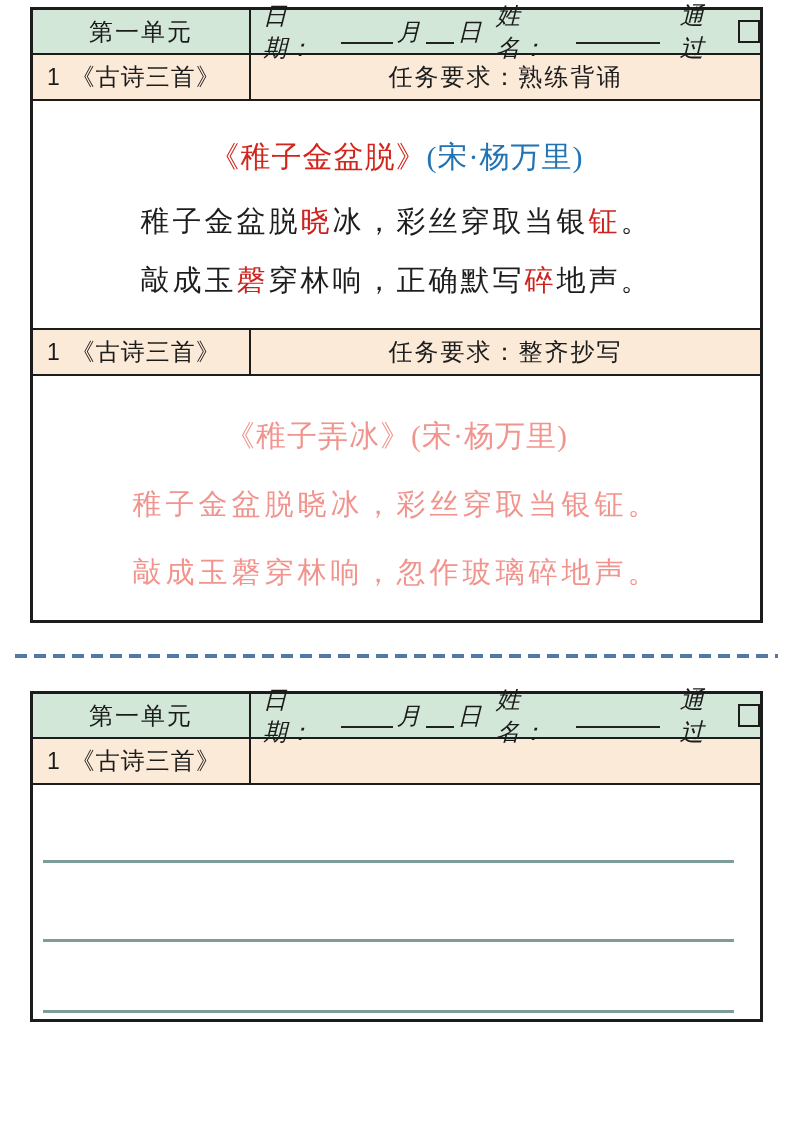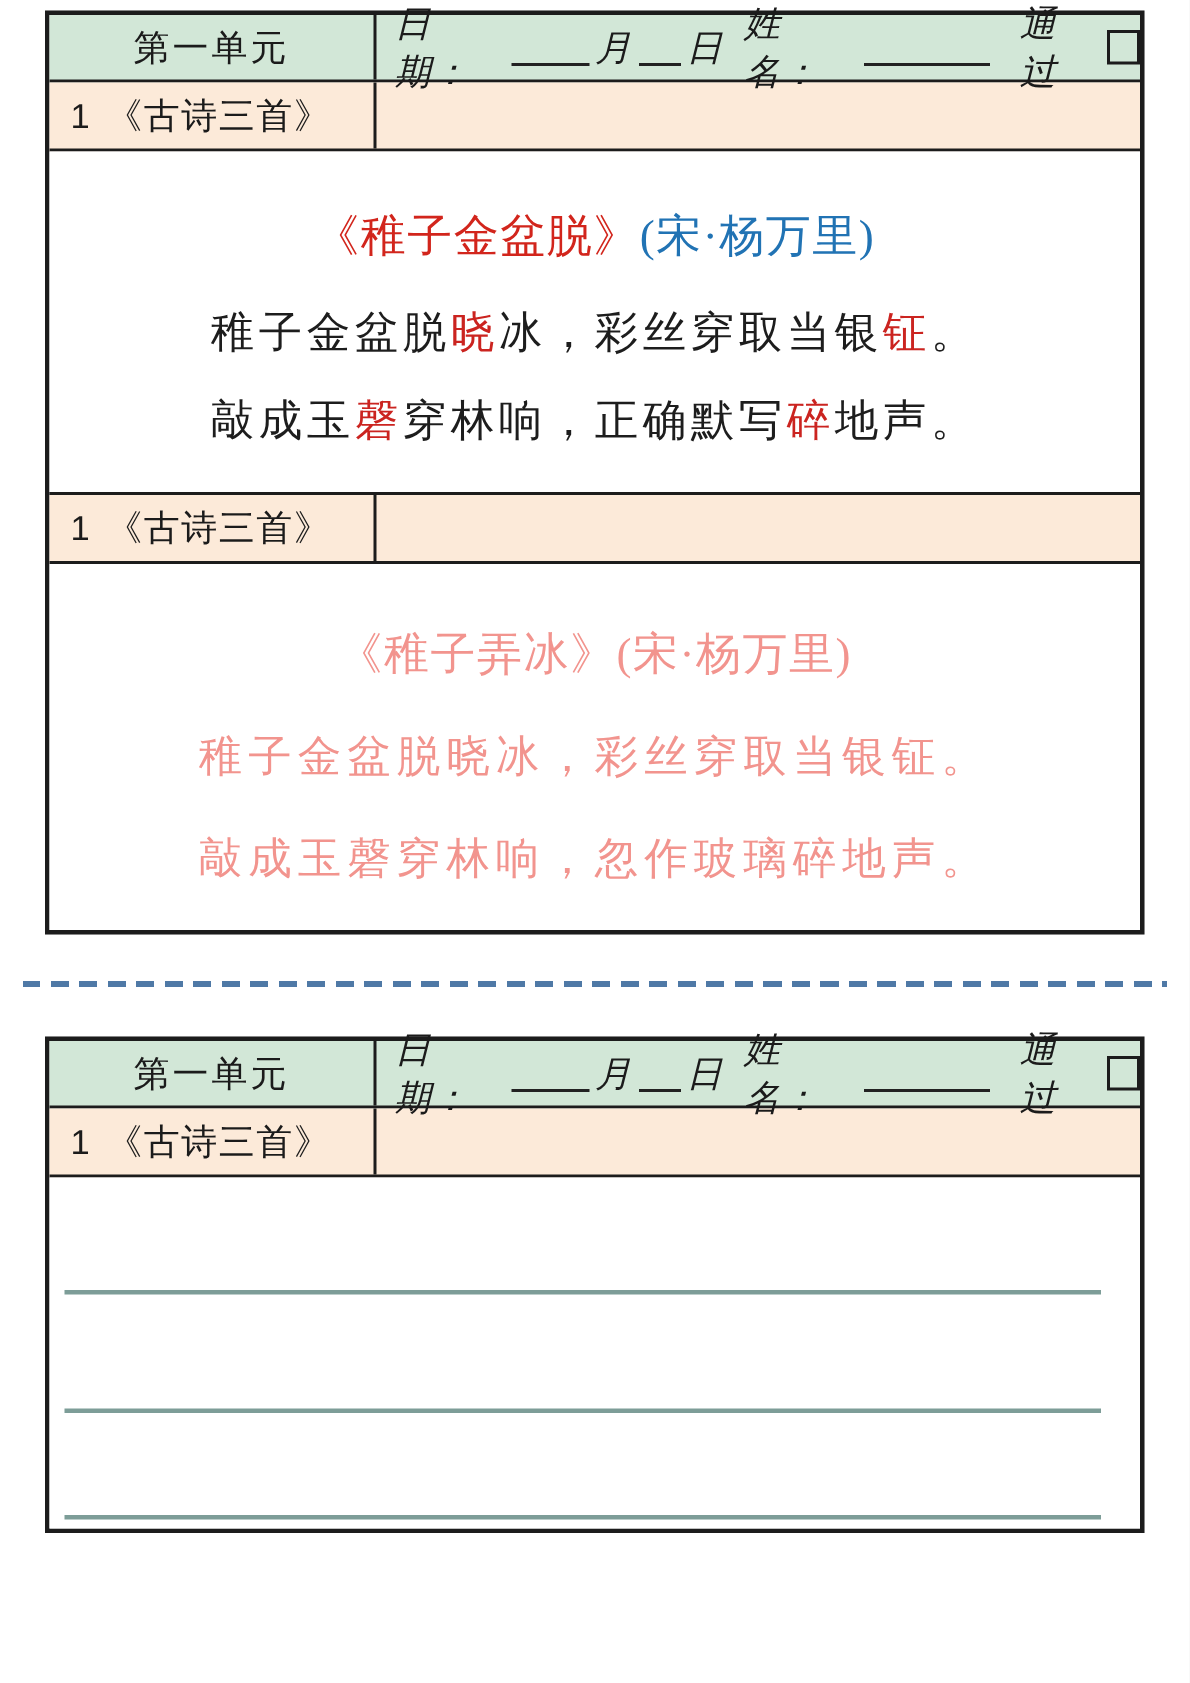--- a/index.html
+++ b/index.html
@@ -147,35 +147,37 @@
           <span>通过</span>
           <span class="checkbox"></span>
       </div>
     </div>
 
     <div class="row row-peach">
       <div class="cell-left lesson">
         <span class="lesson-no">1</span>
           <span>《古诗三首》</span>
       </div>
+      <div class="cell-right centered">任务要求：熟练背诵</div>
     </div>
 
     <div class="row" style="border-bottom:2px solid #1c1c1c;">
       <div class="poem-cell" style="width:100%">
         <div class="poem-title-line"><span class="ptitle">《稚子金盆脱》</span><span class="pauthor">(宋·杨万里)</span></div>
         <div class="poem-line"><span>稚子金盆脱</span><span class="hl">晓</span><span>冰，彩丝穿取当银</span><span class="hl">钲</span><span>。</span></div>
         <div class="poem-line"><span>敲成玉</span><span class="hl">磬</span><span>穿林响，正确默写</span><span class="hl">碎</span><span>地声。</span></div>
       </div>
     </div>
 
     <div class="row row-peach">
       <div class="cell-left lesson">
         <span class="lesson-no">1</span>
           <span>《古诗三首》</span>
       </div>
+      <div class="cell-right centered">任务要求：整齐抄写</div>
     </div>
 
     <div class="row">
       <div class="copy-cell" style="width:100%">
         <div class="copy-title">《稚子弄冰》(宋·杨万里)</div>
         <div class="copy-line">稚子金盆脱晓冰，彩丝穿取当银钲。</div>
         <div class="copy-line">敲成玉磬穿林响，忽作玻璃碎地声。</div>
       </div>
     </div>
 

